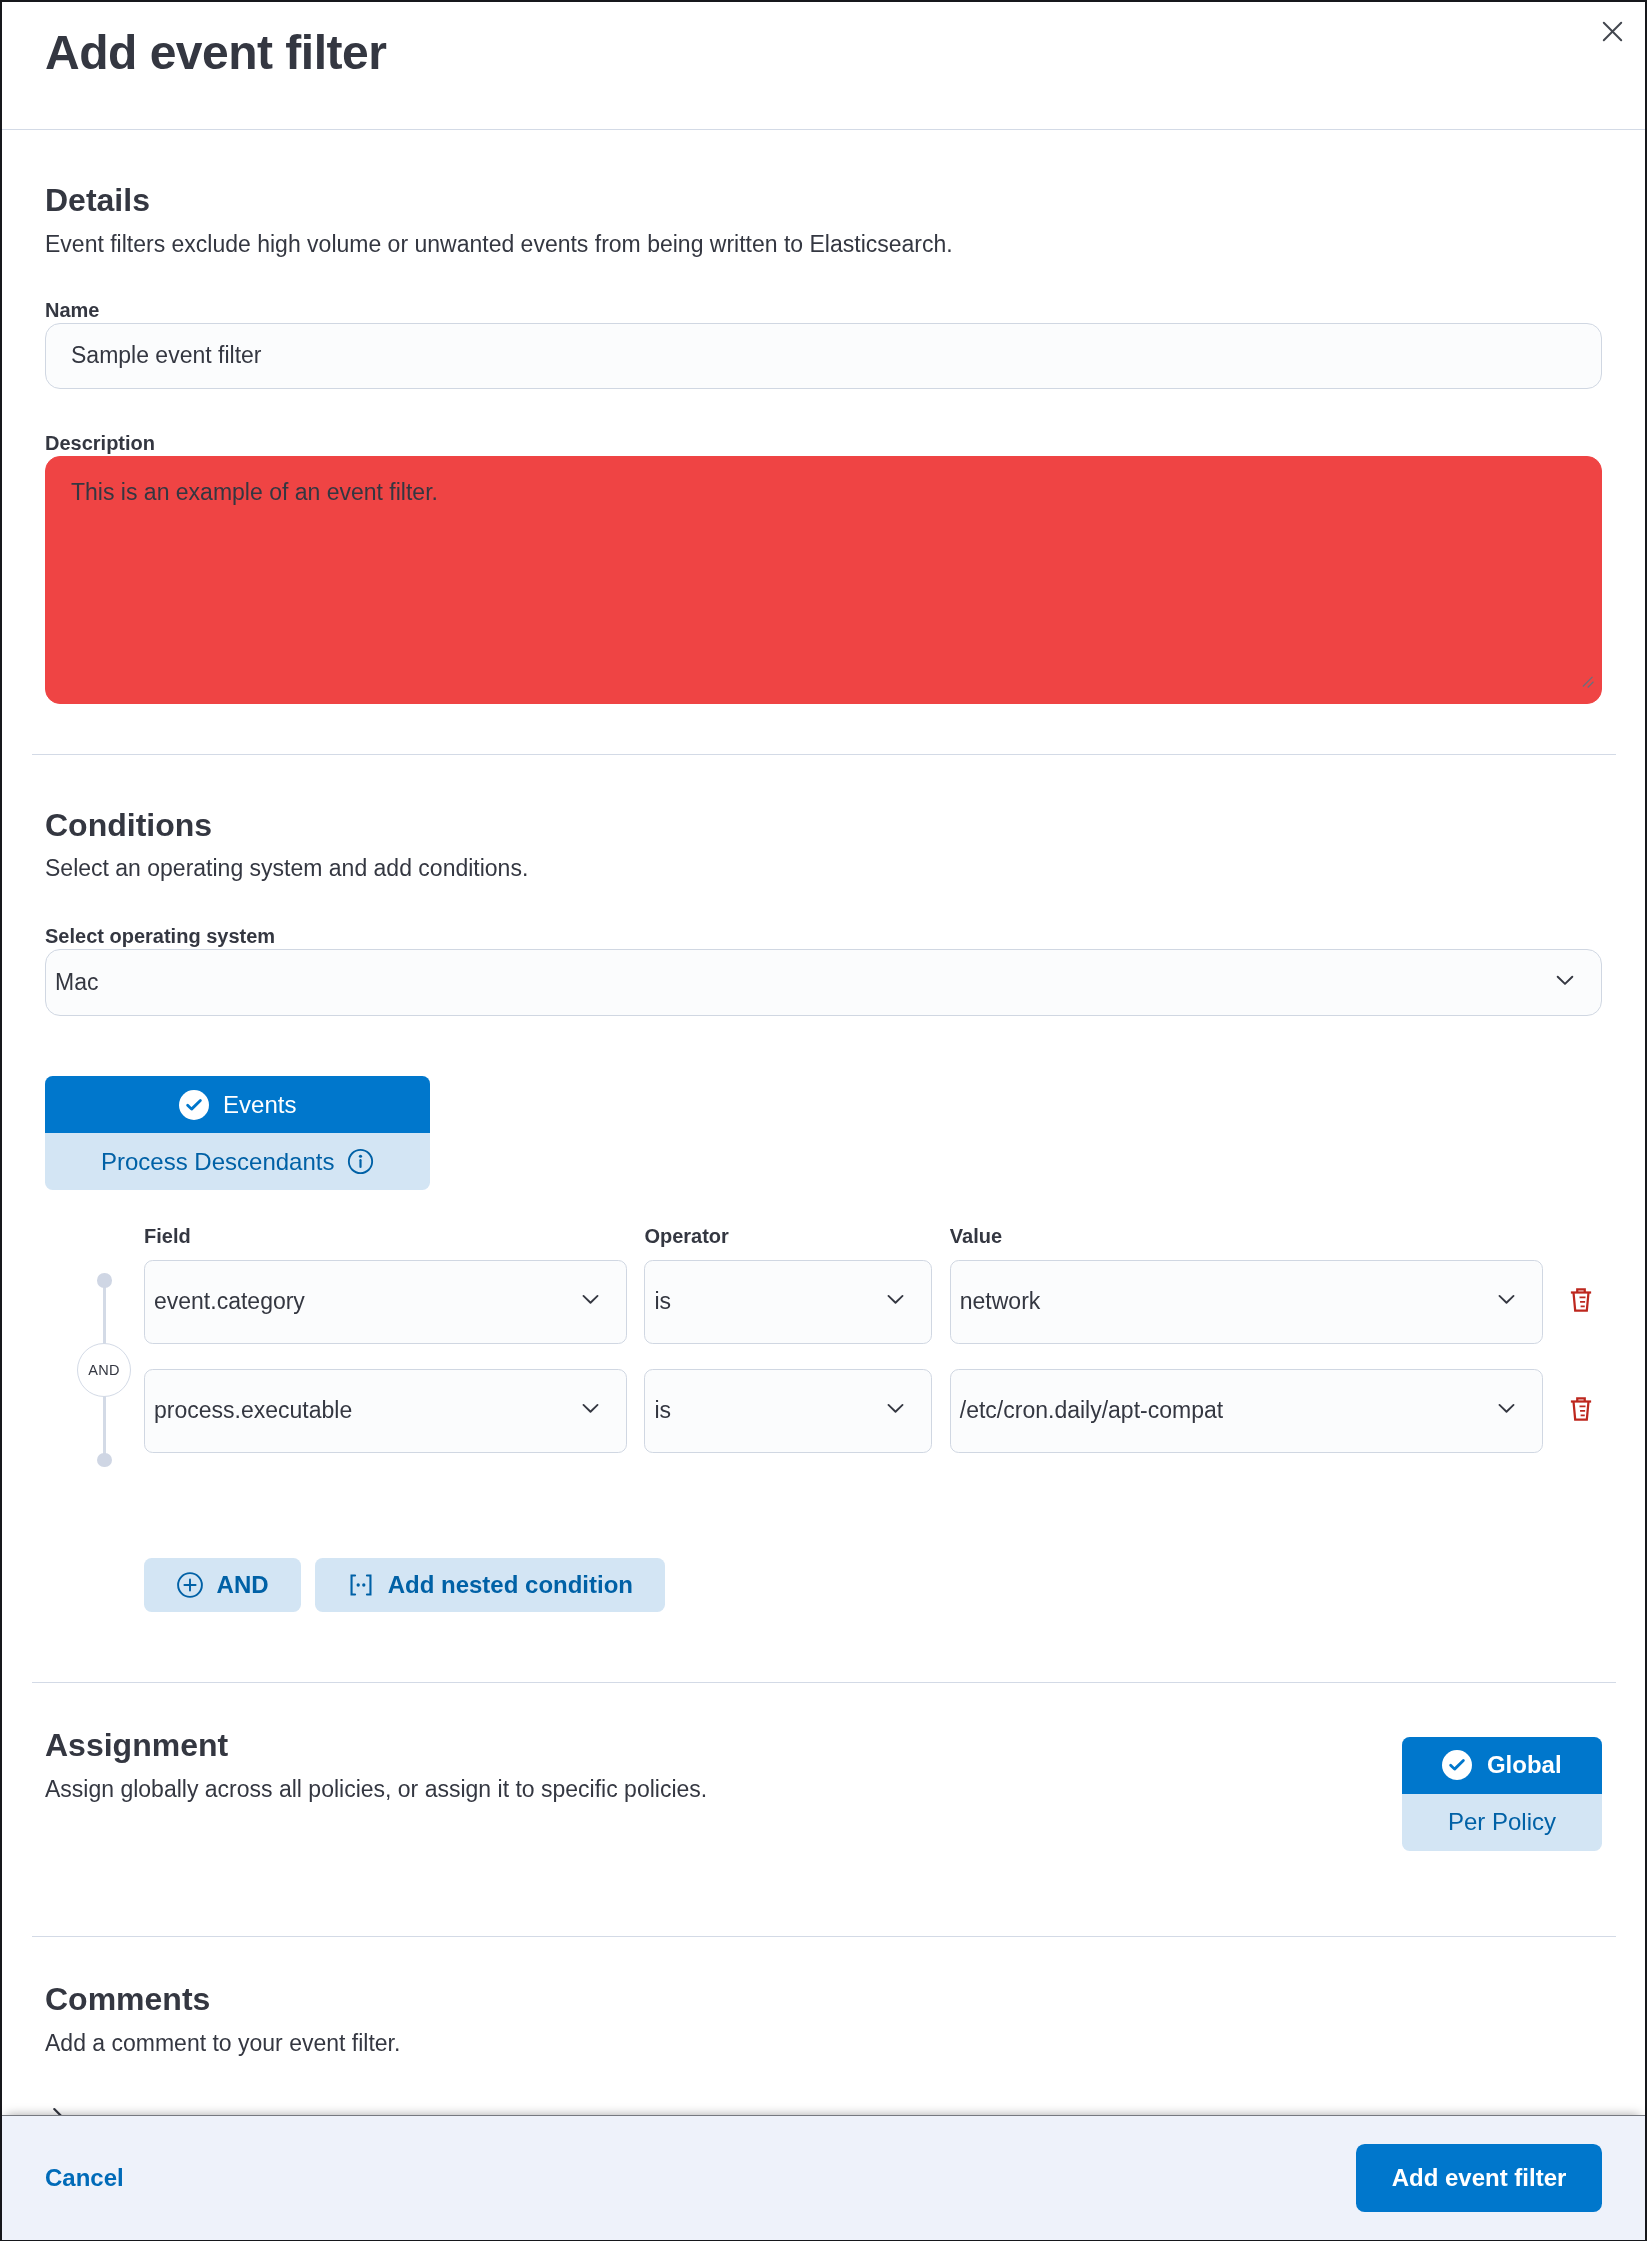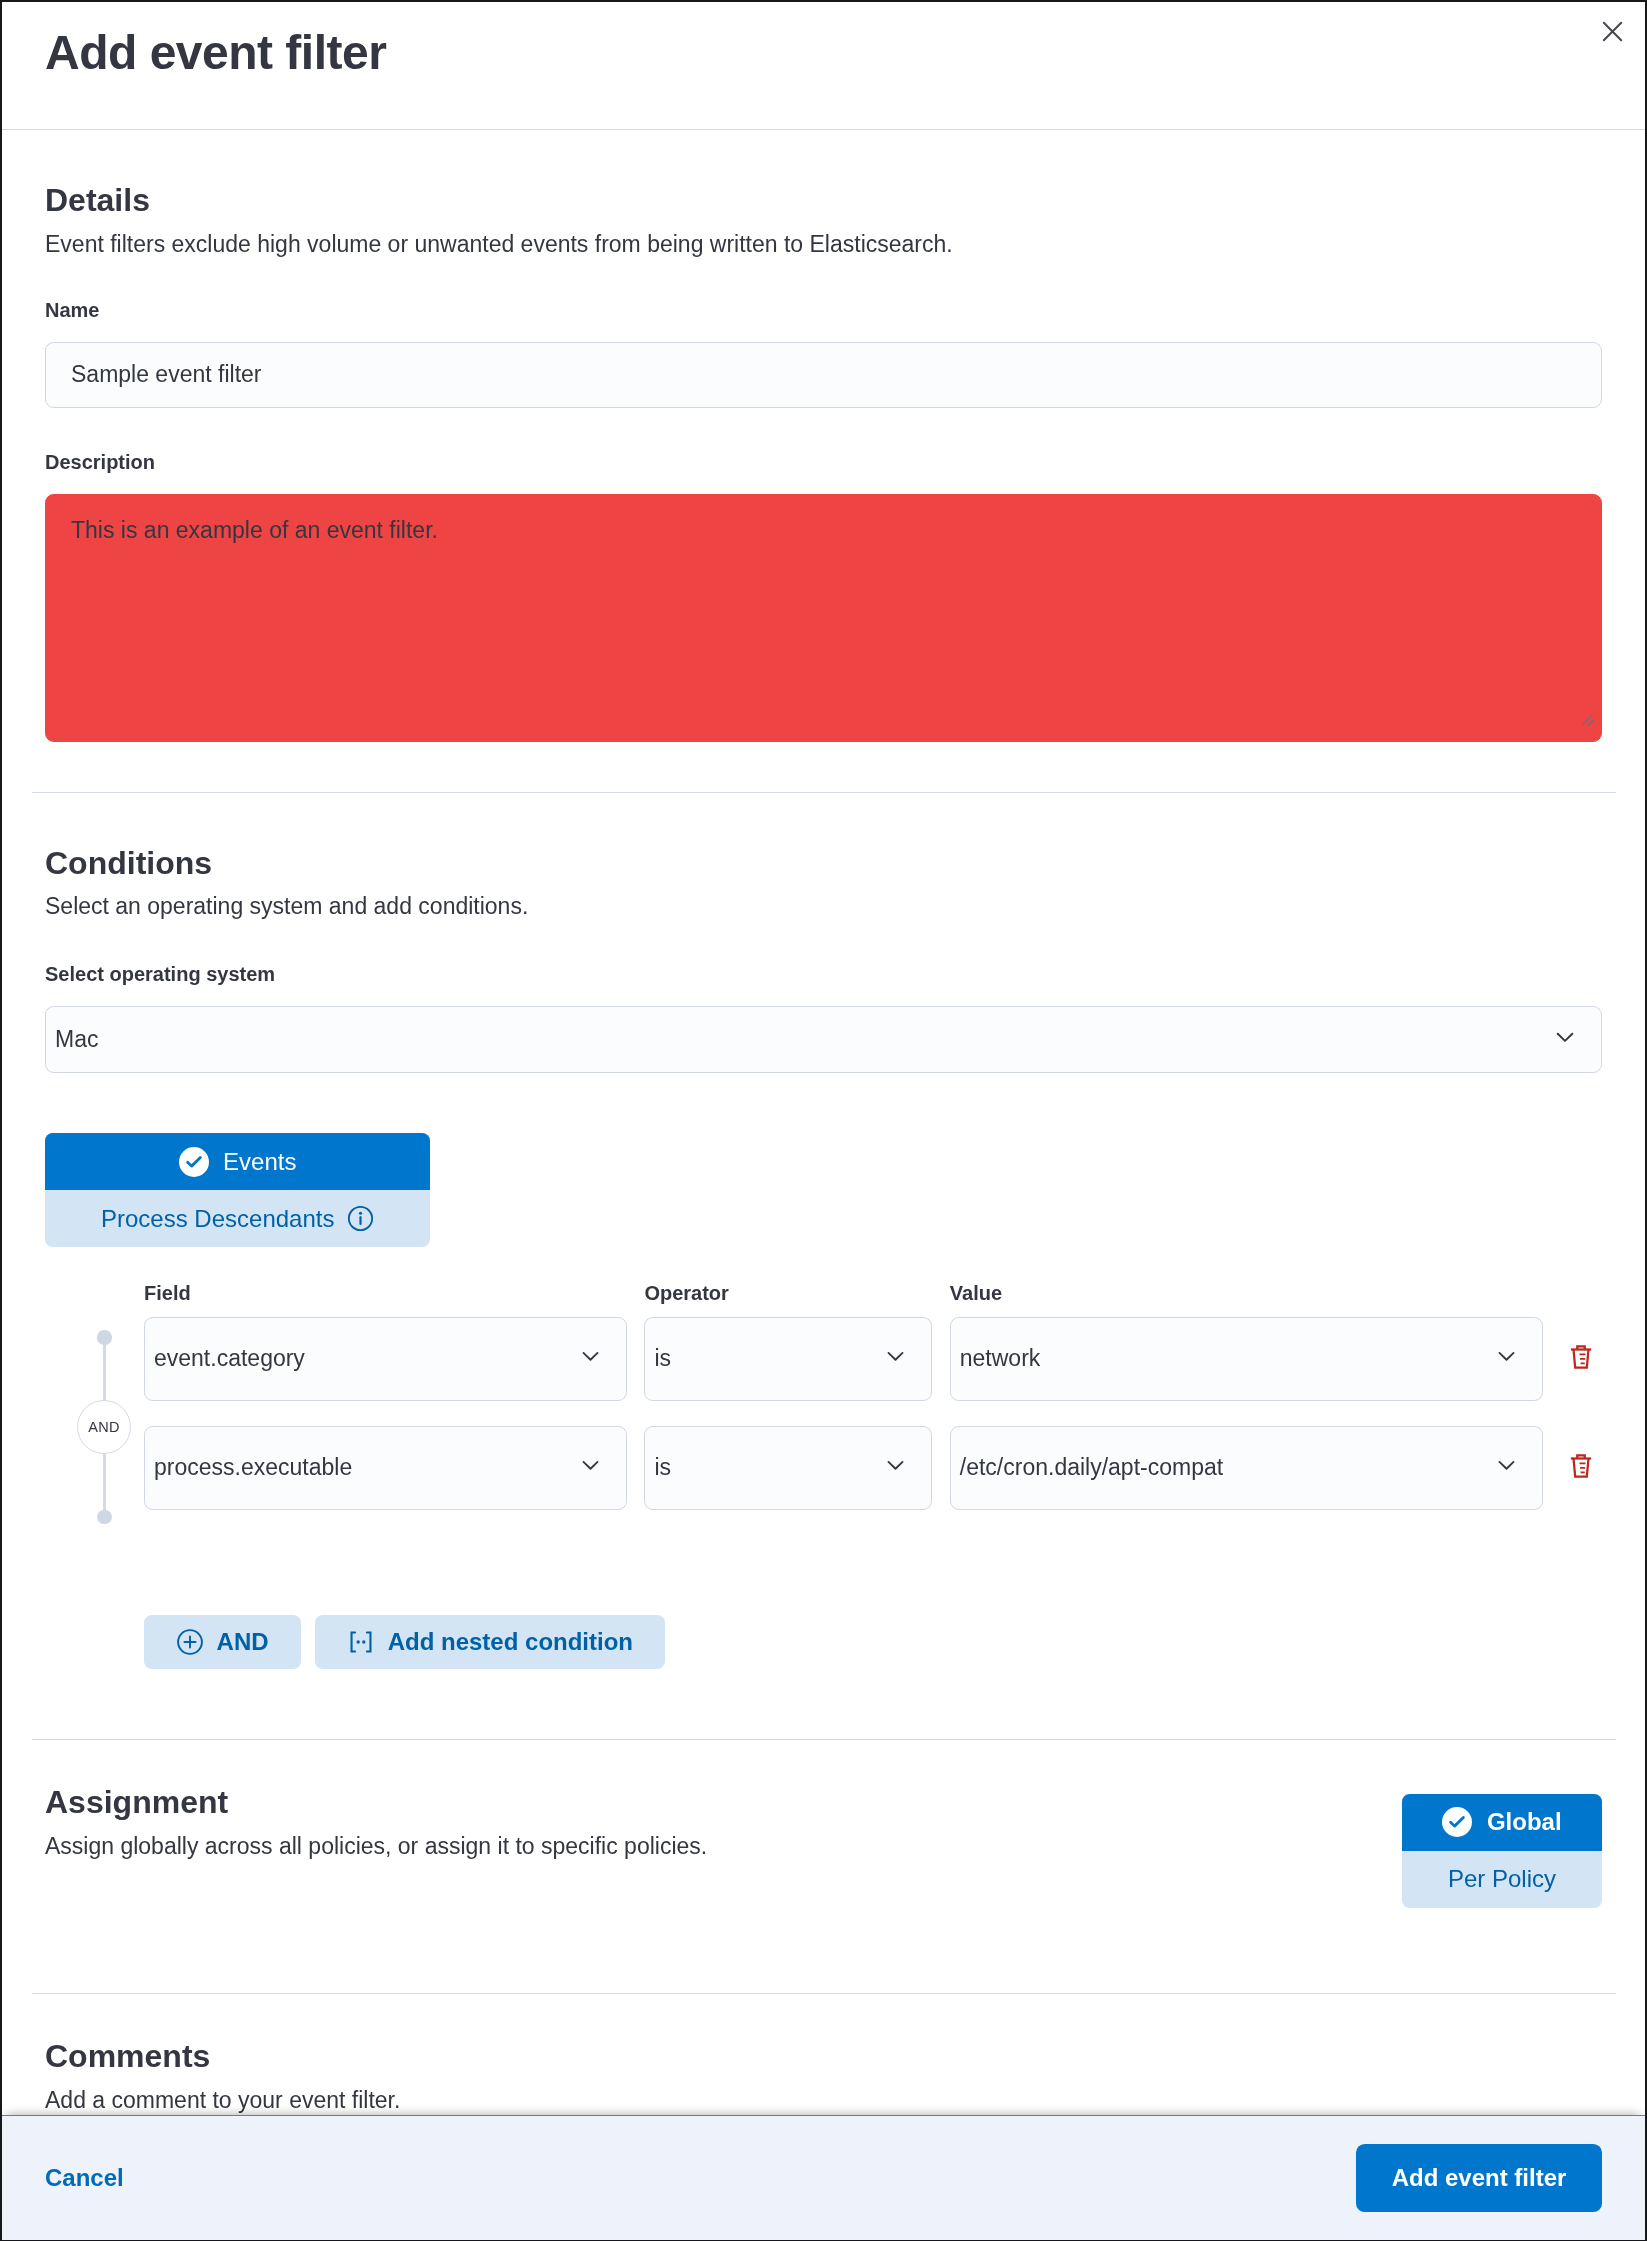--- a/index.html
+++ b/index.html
@@ -151,21 +151,21 @@
     height: 68px; min-width: 246px; padding: 0 33px;
     background: #0077cc; color: #fff;
     border: none; border-radius: 8.7px; cursor: pointer;
     font-size: 24px; font-weight: 600;
     font-family: "Liberation Sans", "DejaVu Sans", sans-serif;
   }
 
   
   .mt-details { margin-top: 52px; }
   .mt-name-label { margin-top: 38px; }
-  .mt-input { margin-top: 20px; }
+  .mt-input { margin-top: 1px; border-radius: 15px; }
   .mt-desc-label { margin-top: 43px; }
   .mt-hr1 { margin-top: 50px; }
   .mt-cond-h { margin-top: 52px; }
   .mt-os-label { margin-top: 40px; }
   .mt-tabs { margin-top: 60px; }
   .mt-hr2 { margin-top: 70px; }
   .mt-assign-h { margin-top: 44px; }
   .mt-hr3 { margin-top: 85px; }
   .mt-comments-h { margin-top: 44px; }
 </style>

